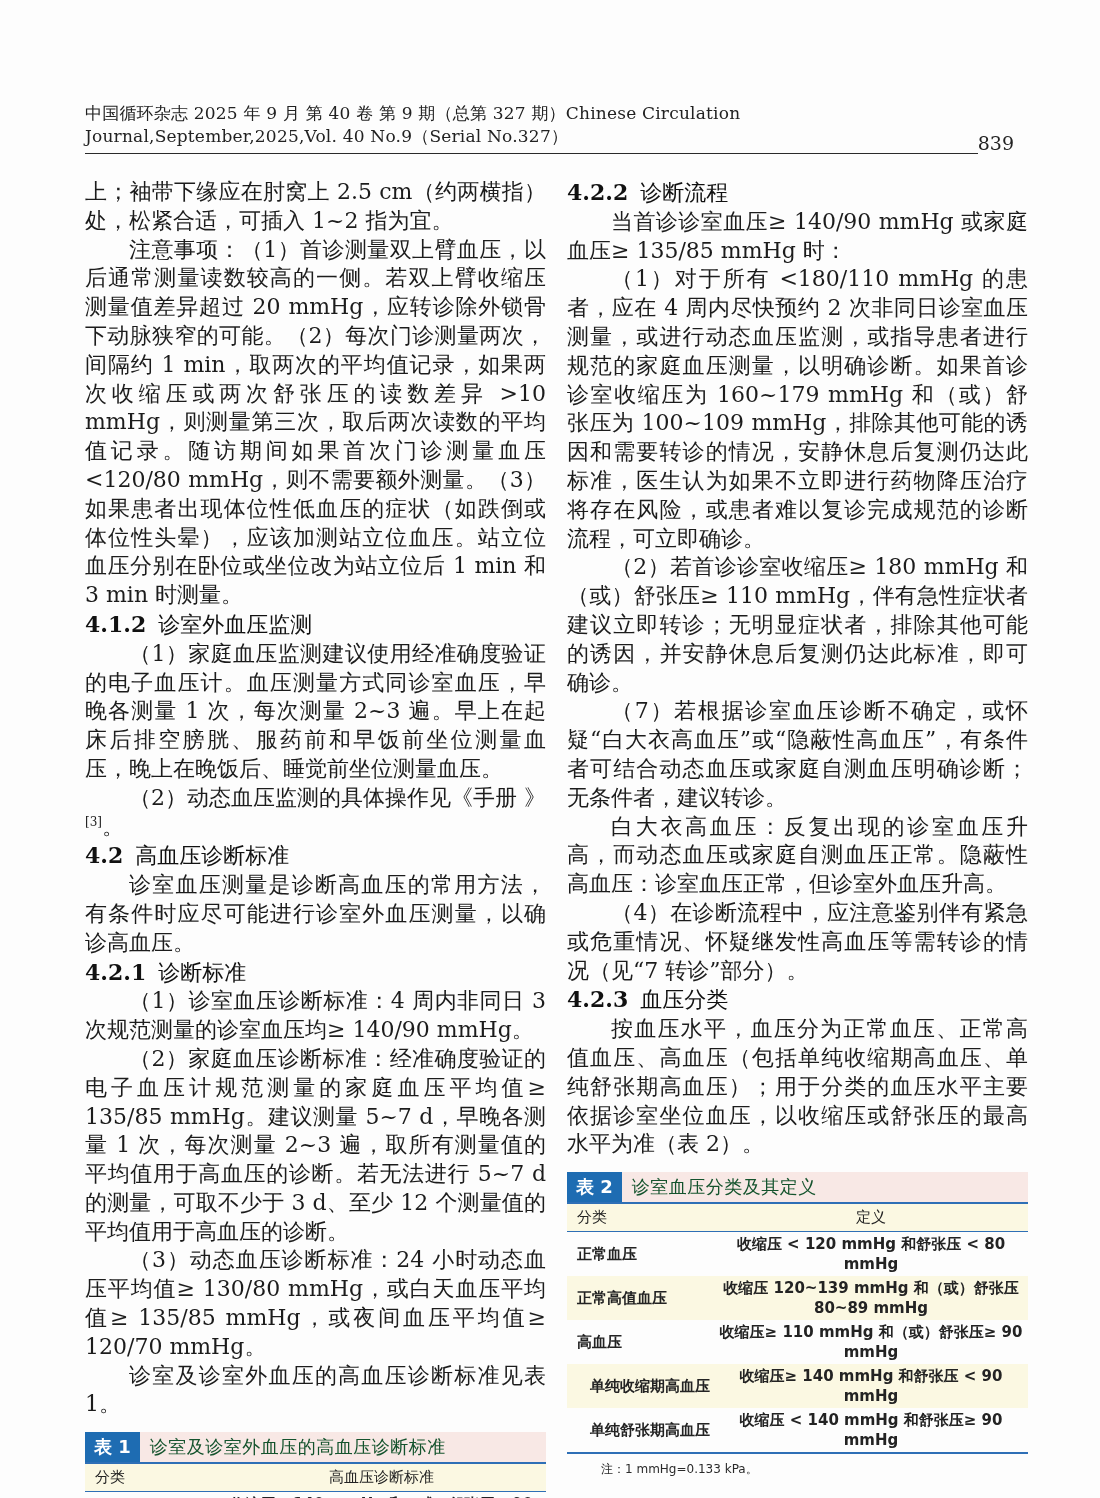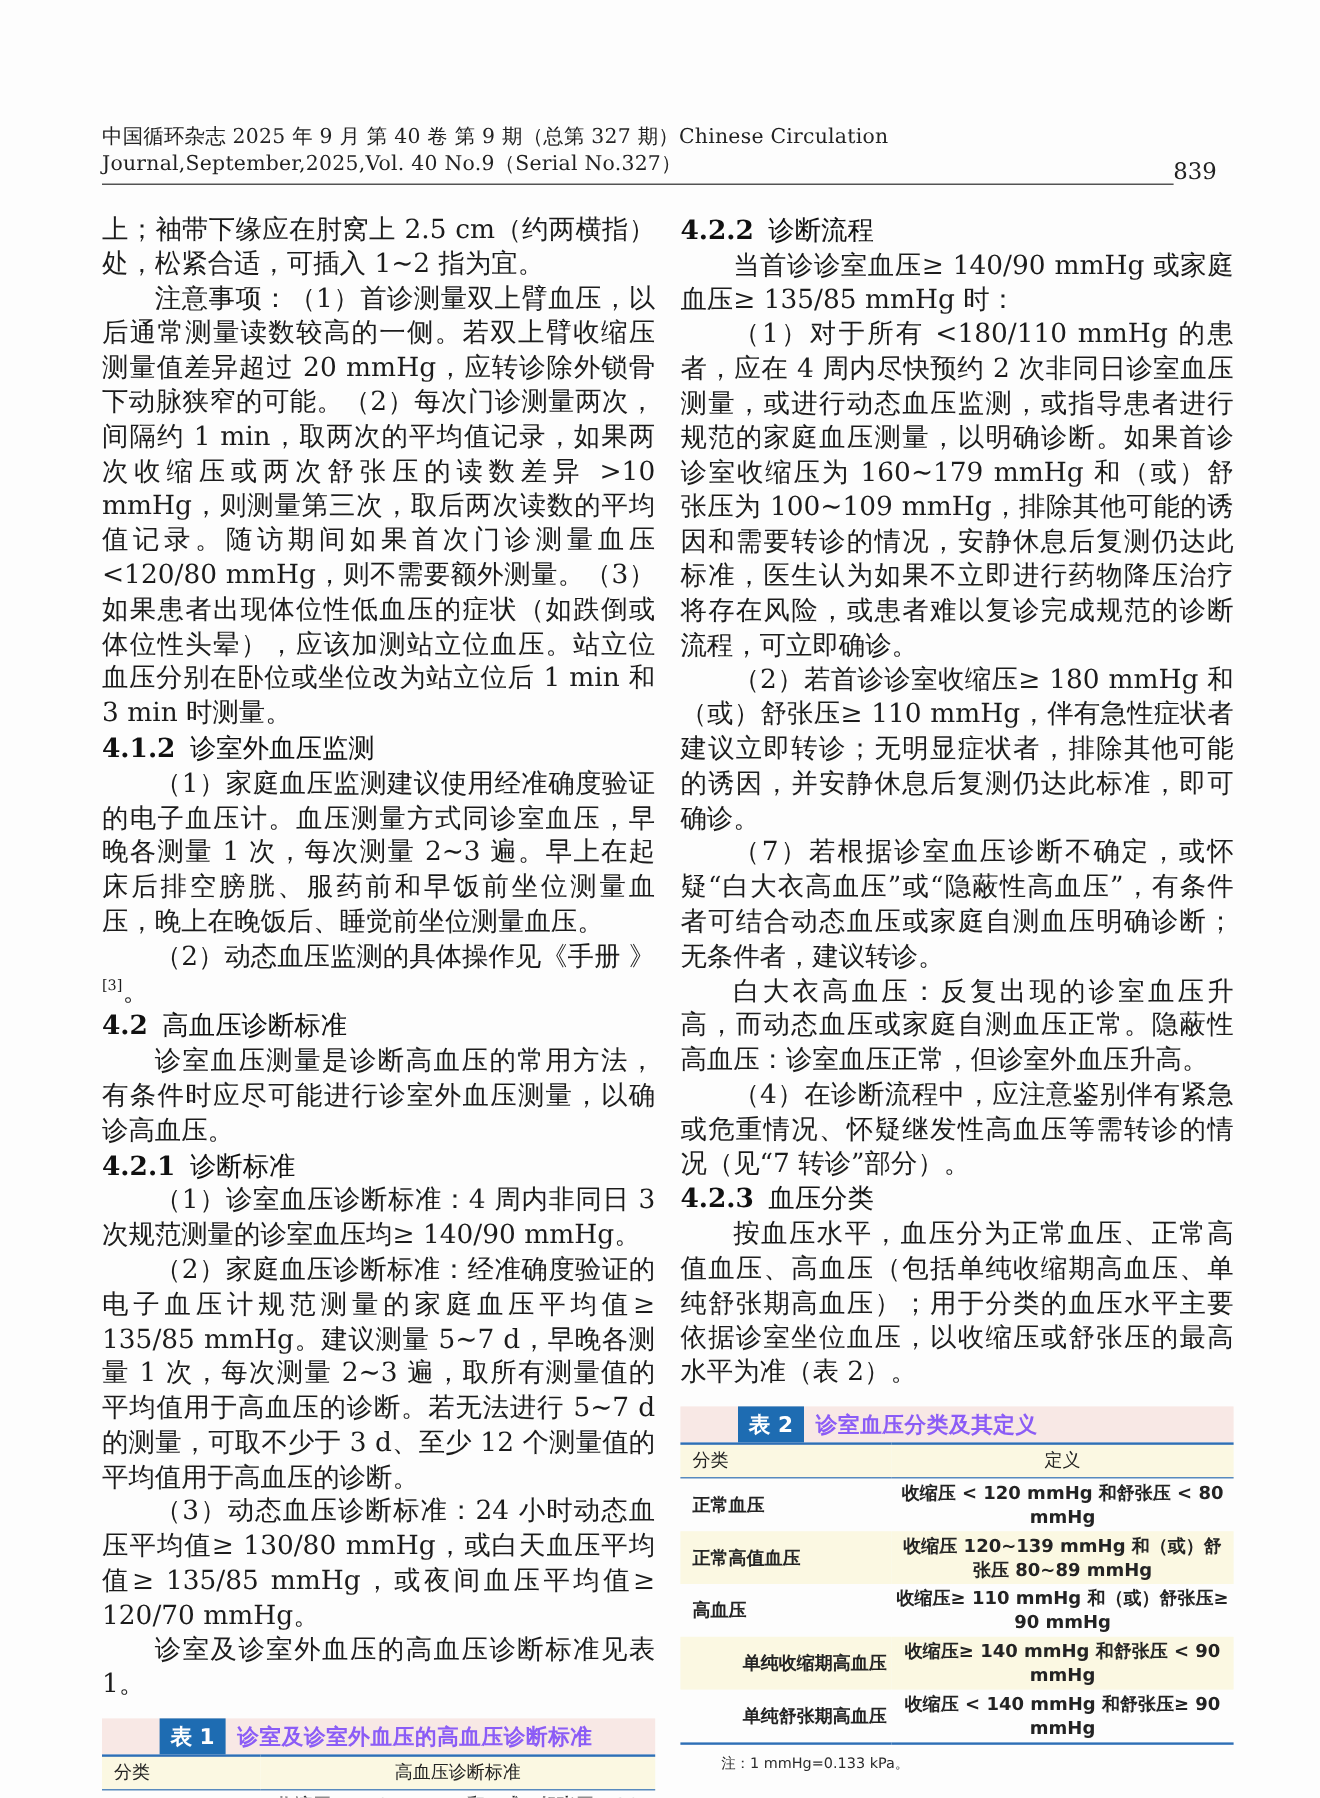--- a/index.html
+++ b/index.html
@@ -20,37 +20,37 @@
   .columns { display:flex; gap:21px; }
   .column { width:461px; flex:0 0 461px; }
 
   .para { font-size:22px; line-height:28.8px; text-align:justify; color:#1c1c1c; }
   .para.indent { text-indent:2em; }
   .heading { font-size:22px; line-height:28.8px; font-weight:normal; color:#111; }
   .heading .num { font-weight:bold; margin-right:12px; }
   sup.cite { font-size:12px; vertical-align:super; line-height:0; }
 
   .tablebox { margin-top:13px; font-family:"DejaVu Sans","Liberation Sans",sans-serif; }
-  .table-titlebar { display:flex; align-items:flex-end; background:#f8e8e5;padding-left:48px; }
+  .table-titlebar { display:flex; align-items:flex-end; background:#f8e8e5; }
   .table-label {
     background:#1e6cb2; color:#ffffff; font-weight:bold; font-size:18px;
     padding:3px 9px; white-space:nowrap;
   }
-  .table-title { color:#8b5cf6; font-weight:bold; font-size:18px; padding:3px 10px; letter-spacing:.5px; }
+  .table-title { color:#14532d; font-weight:normal; font-size:18px; padding:3px 10px; letter-spacing:.5px; }
   .ctable {
     width:100%; border-collapse:collapse; font-size:15px; color:#232323;
     border-top:2.5px solid #2e6fb6; border-bottom:2.5px solid #2e6fb6;
   }
   .ctable thead tr { background:#fbf8e2; border-bottom:1.6px solid #2e6fb6; }
   .ctable th { font-weight:normal; padding:4px 6px; }
   .ctable th.col-cat { text-align:left; padding-left:10px; width:132px; }
   .ctable th.col-def { text-align:center; }
   .ctable td { padding:2px 4px; line-height:20px;font-weight:bold; }
   .ctable td.cat { text-align:left; padding-left:10px; white-space:nowrap; }
-  .ctable td.cat.sub { padding-left:52px; }
+  .ctable td.cat.sub { padding-left:23px; }
   .ctable td.def { text-align:center; }
   .ctable tbody tr.alt { background:#fbf8e2; }
   .table-note { font-size:12px; margin:7px 0 0 34px; color:#2a2a2a;
     font-family:"DejaVu Sans","Liberation Sans",sans-serif; }
 </style>
 </head>
 <body>
 
 <div class="page">
 

